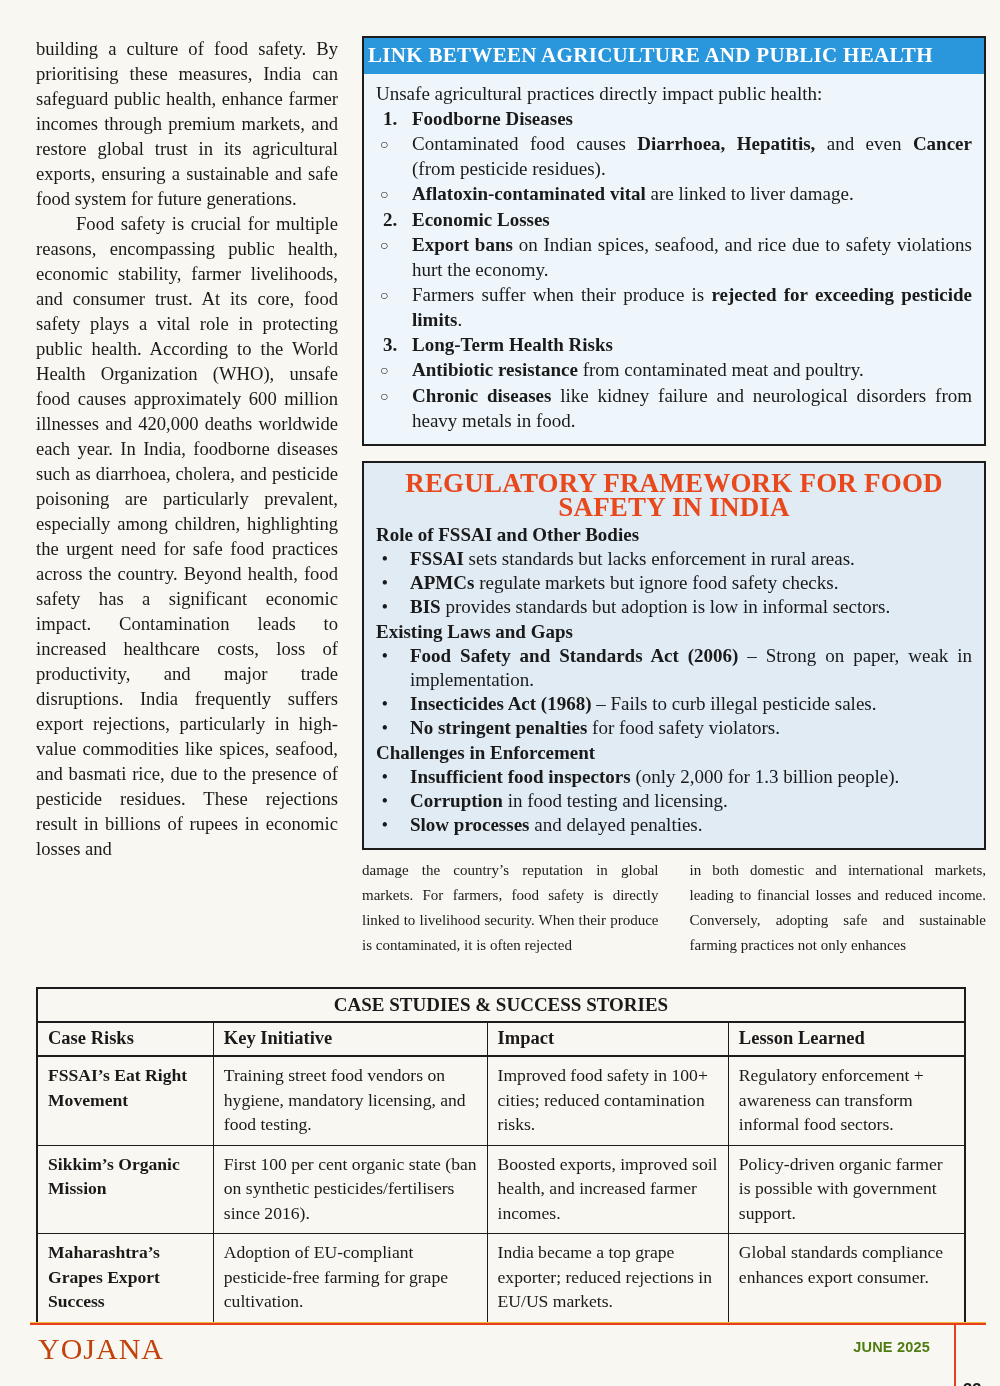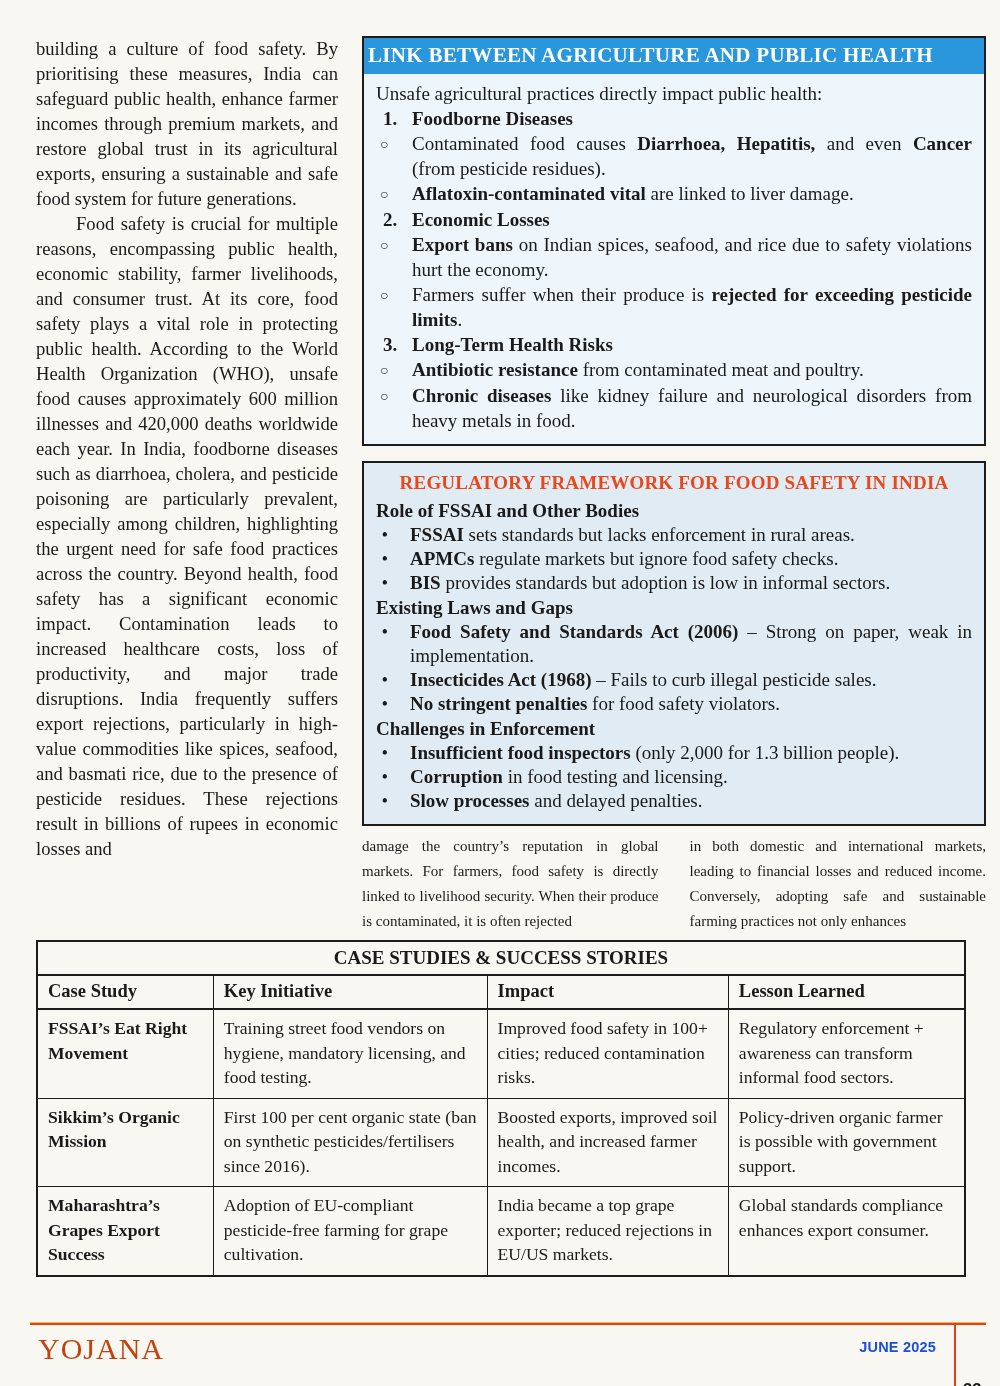--- a/index.html
+++ b/index.html
@@ -32,30 +32,30 @@
   .bx-item .txt { flex:1; min-width:0; }
   .bx-item.head { font-weight:bold; text-align:left; margin-top:1px; }
 
   
   .box2 {
     border:2px solid var(--border_dark,#1c1c1c); background:var(--box2_bg,#e0ebf4);
     margin-top:15px; padding:4px 12px 11px 12px; font-size:19px; line-height:24px;
   }
   .box2 .title2 {
     color:var(--title_orange,#e8481c); font-weight:bold; text-align:center;
-    font-size:19px; padding:4px 0 3px 0; letter-spacing:0.2px;
+    font-size:27px; padding:4px 0 3px 0; letter-spacing:0.2px;
   }
   .box2 .bx-item.bullet .marker { flex:0 0 34px; font-size:16px; padding-left:6px; }
 
   .mid-row { display:flex; gap:31px; margin-top:8px; }
   .mid-col { flex:1; min-width:0; font-size:15px; line-height:25px; text-align:justify; }
 
   
   .case-table {
-    width:930px; margin-top:6px; border-collapse:collapse; table-layout:fixed;
+    width:930px; margin-top:29px; border-collapse:collapse; table-layout:fixed;
     border:2px solid var(--border_dark,#1c1c1c); background:transparent;
   }
   .case-table td, .case-table th {
     border:1.5px solid var(--border_dark,#1c1c1c);
     vertical-align:top; box-sizing:border-box;
   }
   .case-table .title-row td {
     border-left:none; border-right:none; border-bottom:2.5px solid var(--border_dark,#1c1c1c);
     text-align:center; font-weight:bold; font-size:19px; padding:5px 4px;
   }
@@ -66,22 +66,22 @@
   .case-table td.cell { font-size:17.6px; line-height:24.5px; padding:6px 10px 8px 10px; }
   .case-table td.cell.cs { font-weight:bold; }
 
   
   .footer-rule {
     position:absolute; left:30px; right:14px; top:1322px; height:3px;
     background:linear-gradient(to bottom, var(--rule_yellow,#f6b83d) 0 34%, var(--rule_red,#e2401f) 34% 100%);
   }
   .brand { position:absolute; left:38px; top:1332px; font-size:30px; letter-spacing:1px; color:#c2410c; }
   .issue {
-    position:absolute; right:64px; top:1339px; font-family:"Liberation Sans", sans-serif;
-    font-weight:bold; font-size:14.5px; letter-spacing:0.2px; color:#1d4ed8;
+    position:absolute; right:70px; top:1339px; font-family:"Liberation Sans", sans-serif;
+    font-weight:bold; font-size:14.5px; letter-spacing:0.2px; color:#4d7c0f;
   }
   .vline { position:absolute; left:954px; top:1325px; bottom:0; width:2px; background:var(--rule_red,#e2401f); }
   .pageno {
     position:absolute; left:963px; top:1337px; font-family:"Liberation Sans", sans-serif;
     font-weight:bold; font-size:16.5px; color:#1a1a1a;margin-top:43px;
   }
 </style>
 </head>
 <body>
 
@@ -206,21 +206,21 @@
       <col style="width:19%">
         <col style="width:29.5%">
         <col style="width:26%">
         <col style="width:25.5%">
     </colgroup>
     <tbody>
       <tr class="title-row">
         <td colspan="4">CASE STUDIES &amp; SUCCESS STORIES</td>
       </tr>
       <tr>
-        <th>Case Study</th>
+        <th>Case Risks</th>
         <th>Key Initiative</th>
         <th>Impact</th>
         <th>Lesson Learned</th>
       </tr>
       <tr>
         <td class="cell cs">FSSAI’s Eat Right Movement</td>
         <td class="cell">Training street food vendors on hygiene, mandatory licens­ing, and food testing.</td>
         <td class="cell">Improved food safety in 100+ cities; reduced con­tamination risks.</td>
         <td class="cell">Regulatory enforcement + awareness can transform informal food sectors.</td>
       </tr>

